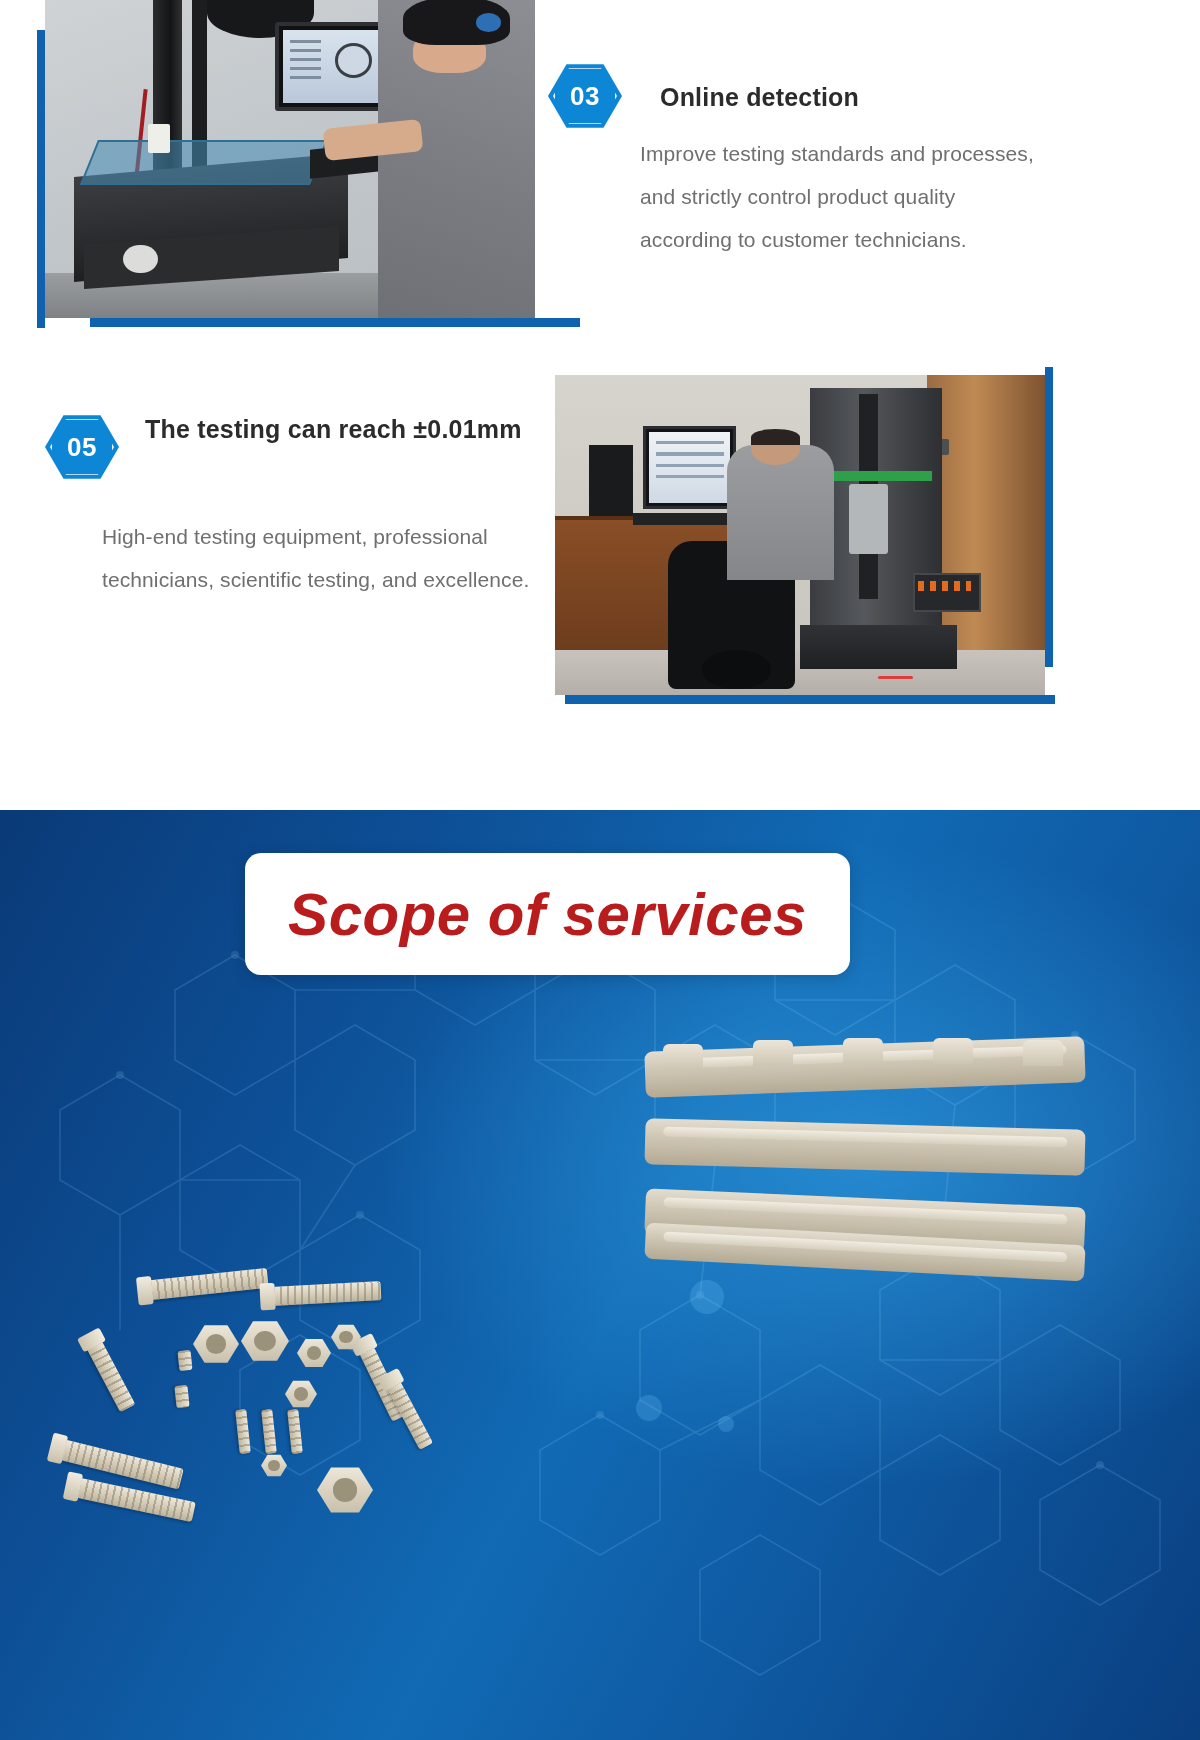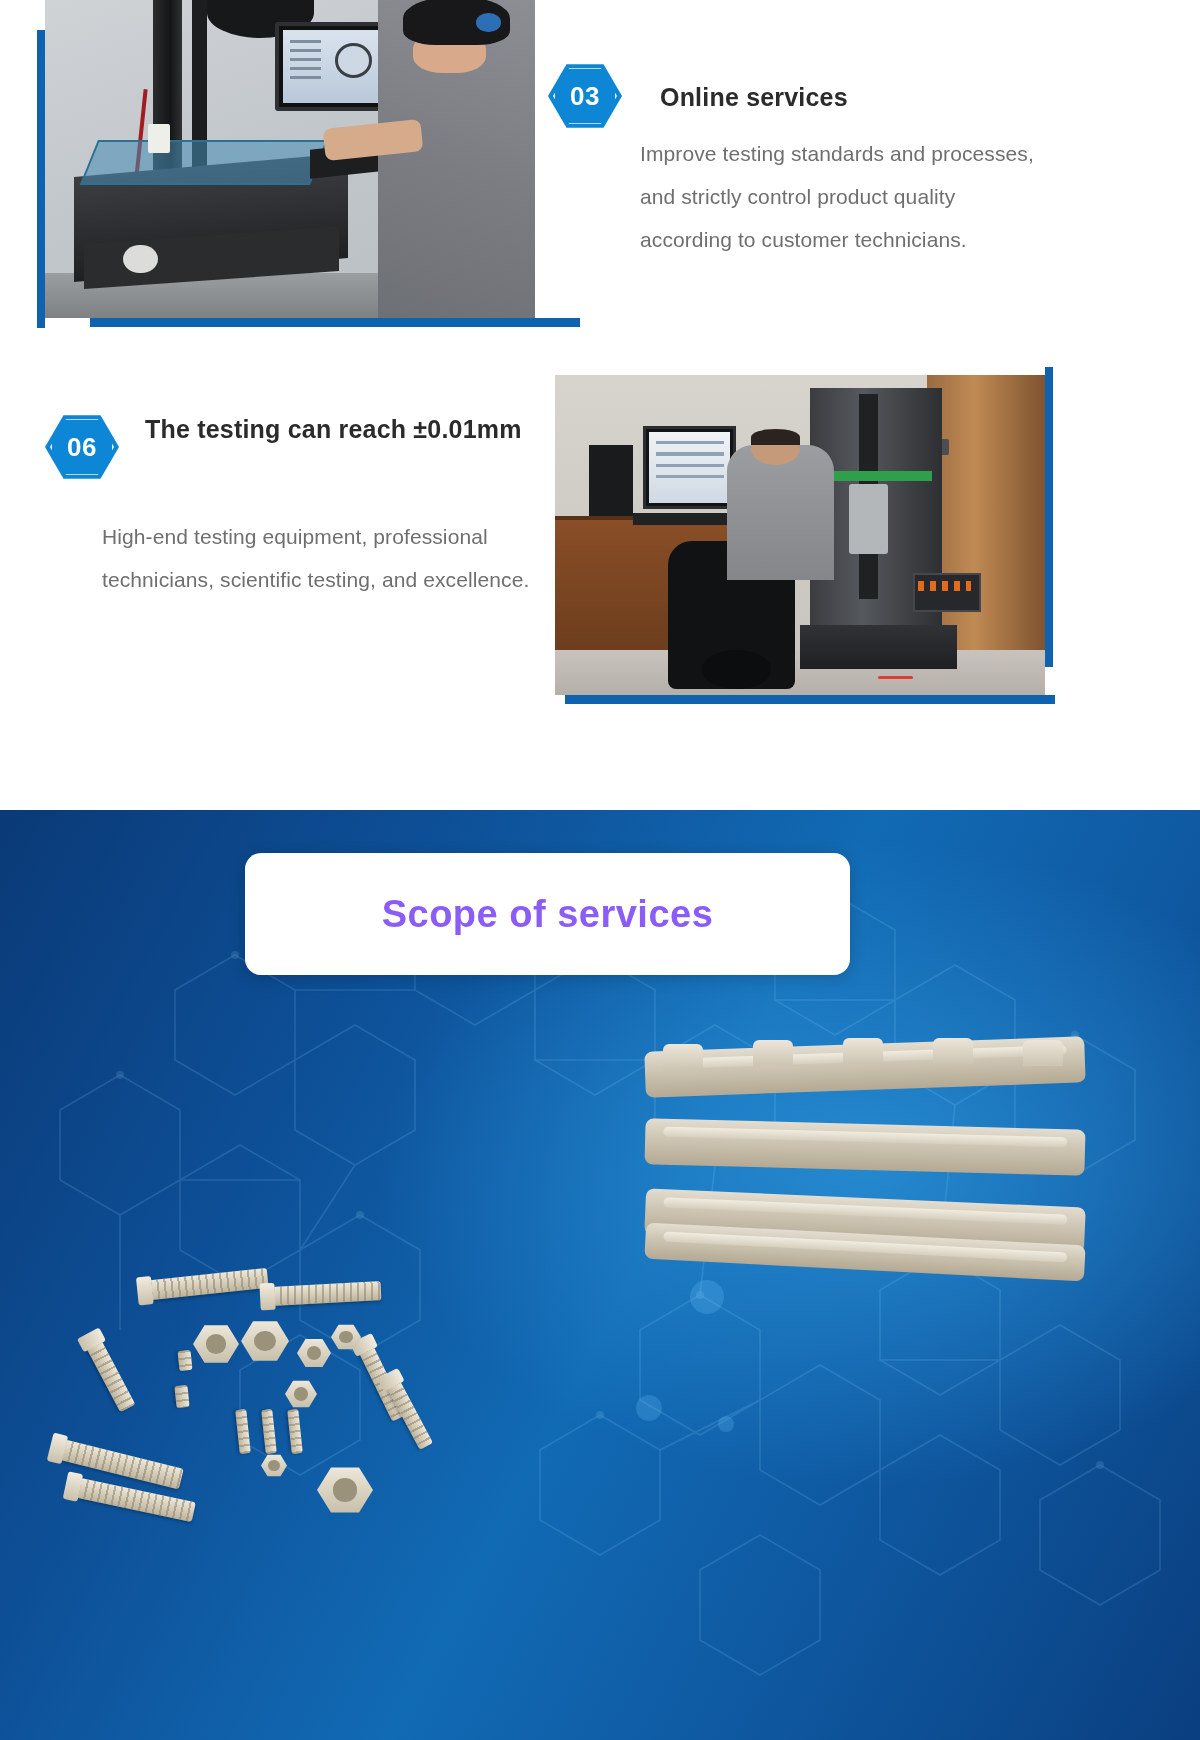--- a/index.html
+++ b/index.html
@@ -132,21 +132,21 @@
   .glow-dot { position:absolute; border-radius:50%; background:rgba(120,200,255,.22); }
 
   
   .title-card {
     position:absolute; left:245px; top:43px; width:605px; height:122px;
     background:#ffffff; border-radius:16px;
     box-shadow:0 3px 16px rgba(0,0,0,.18);
     display:flex; align-items:center; justify-content:center;
   }
   .title-card h1 {
-    color:#8b5cf6; font-size:38px; font-weight:bold;
+    color:#b91c1c; font-size:60px; font-style:italic; font-weight:bold;
     letter-spacing:.5px;
   }
 
   
   .svc { position:absolute; }
 
   
   .prod { position:absolute; }
   
   .prod-chain { left:645px; top:1038px; width:440px; height:232px; }
@@ -228,21 +228,21 @@
           <div class="p1-cap"></div>
           <div class="p1-caplogo"></div>
         </div>
       </div>
     </div>
 
     <div class="feature feature-03">
       <div class="hexbadge">
         <span>03</span>
       </div>
-      <div class="feat-title">Online services</div>
+      <div class="feat-title">Online detection</div>
       <div class="feat-body">Improve testing standards and processes, and strictly control product quality according to customer technicians.</div>
     </div>
 
     <div class="photo-frame frame-2">
       <div class="accent-bar accent-right"></div>
       <div class="accent-bar accent-bottom"></div>
       <div class="photo">
         <div class="scene">
           <div class="p2-wall"></div>
           <div class="p2-door"></div>
@@ -272,21 +272,21 @@
           <div class="p2-chairb"></div>
           <div class="p2-person"></div>
           <div class="p2-head"></div>
           <div class="p2-hair"></div>
         </div>
       </div>
     </div>
 
     <div class="feature feature-04">
       <div class="hexbadge">
-        <span>06</span>
+        <span>05</span>
       </div>
       <div class="feat-title">The testing can reach ±0.01mm</div>
       <div class="feat-body">High-end testing equipment, professional technicians, scientific testing, and excellence.</div>
     </div>
   </section>
 
   <section class="blue-section">
 
     <svg class="hex-layer" viewBox="0 0 1200 930" preserveAspectRatio="none">
       <g fill="none" stroke="#8fd4ff" stroke-width="1.6" opacity="0.55">

